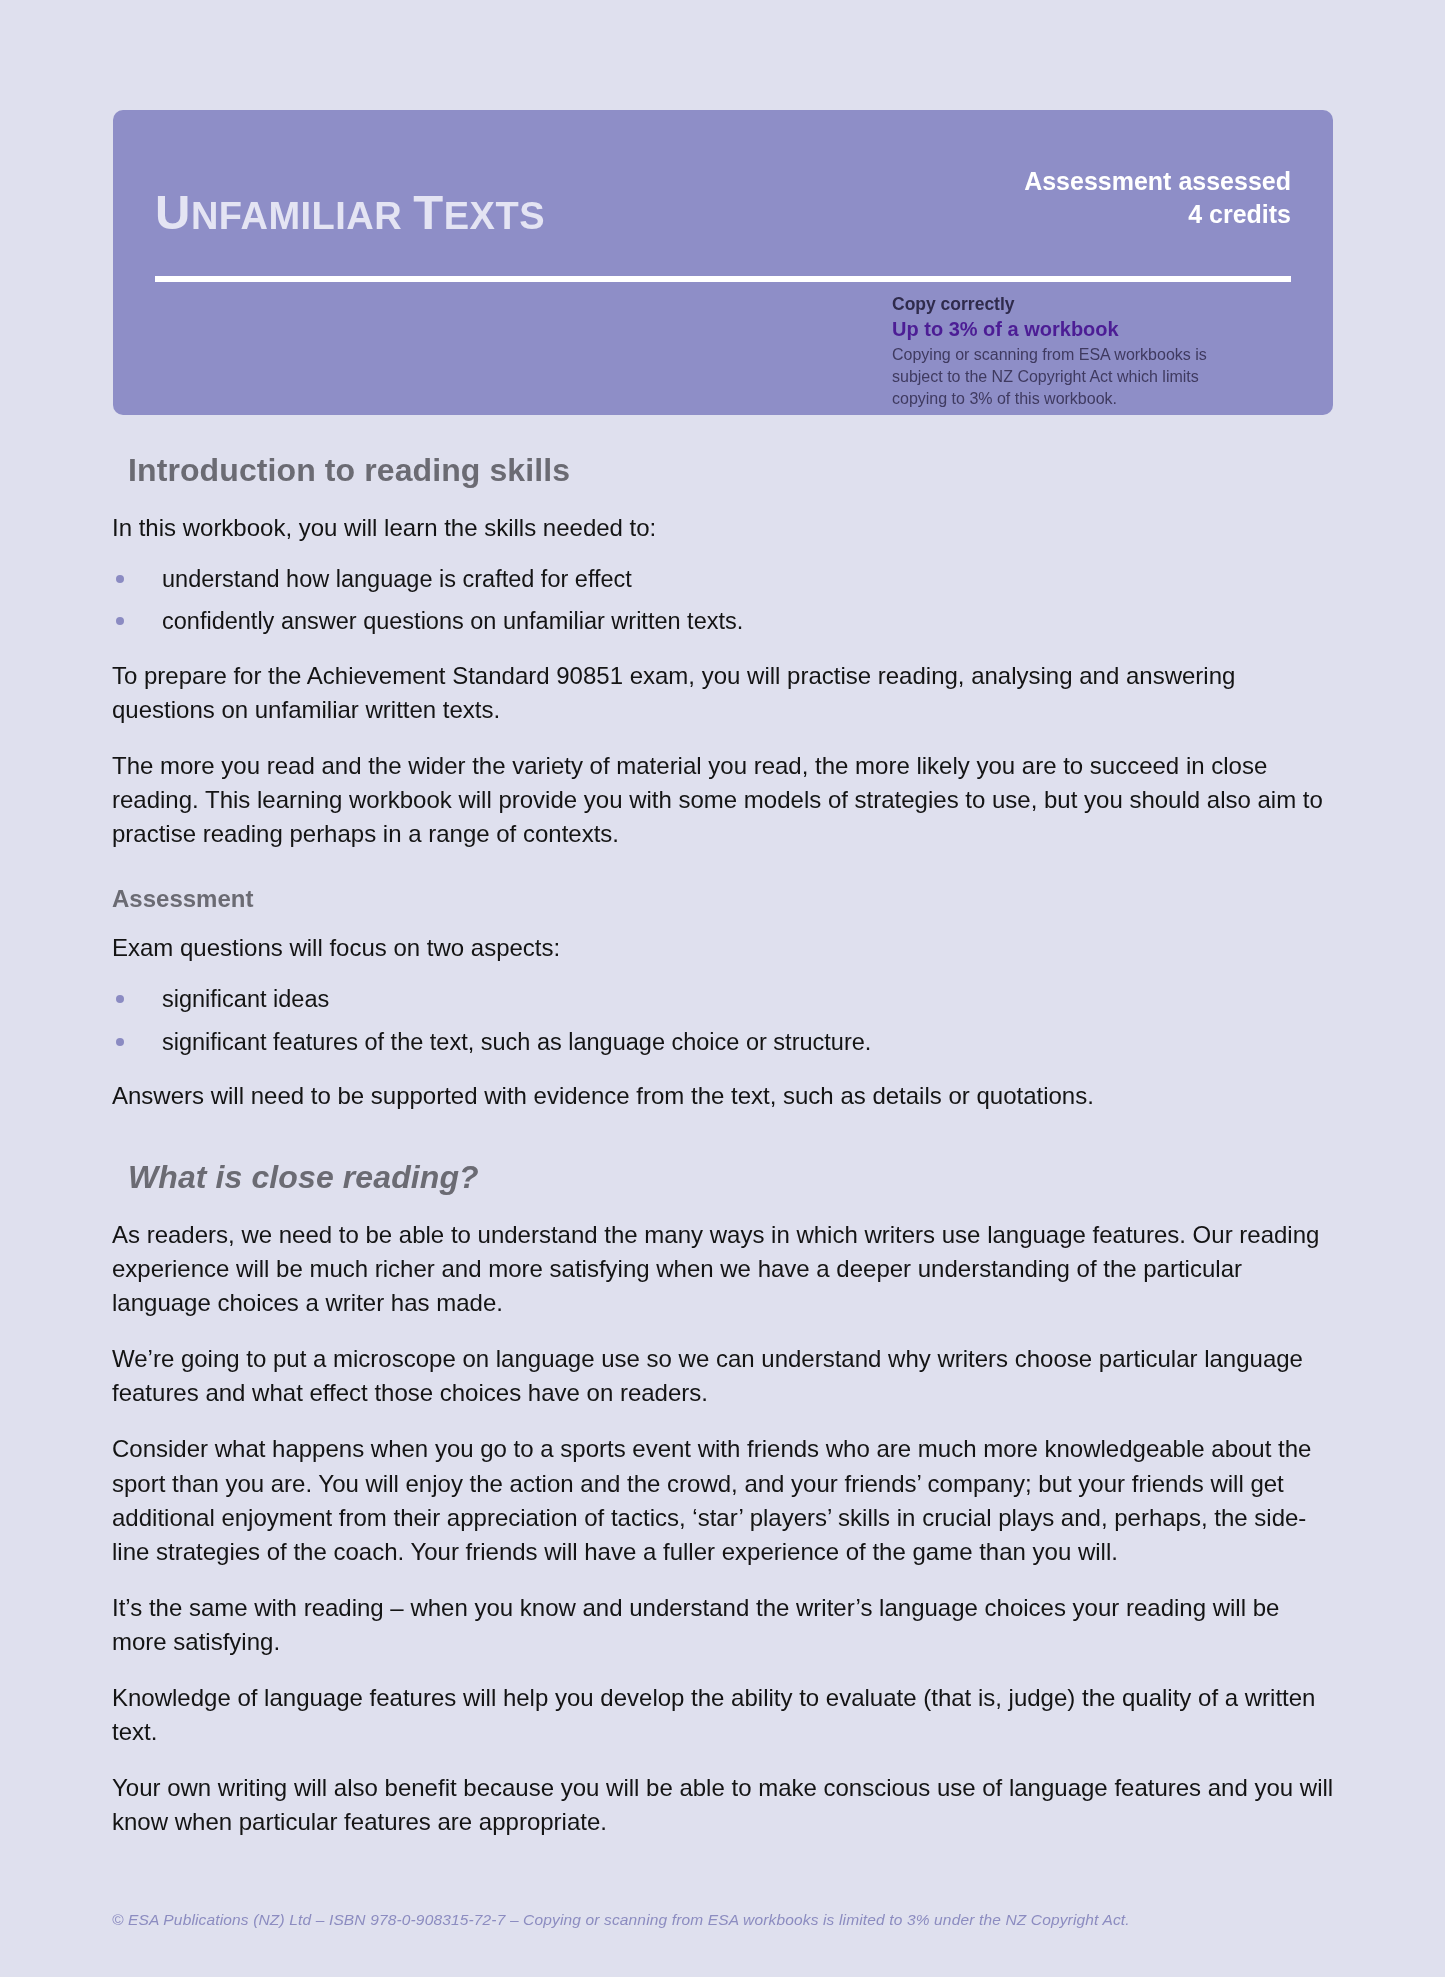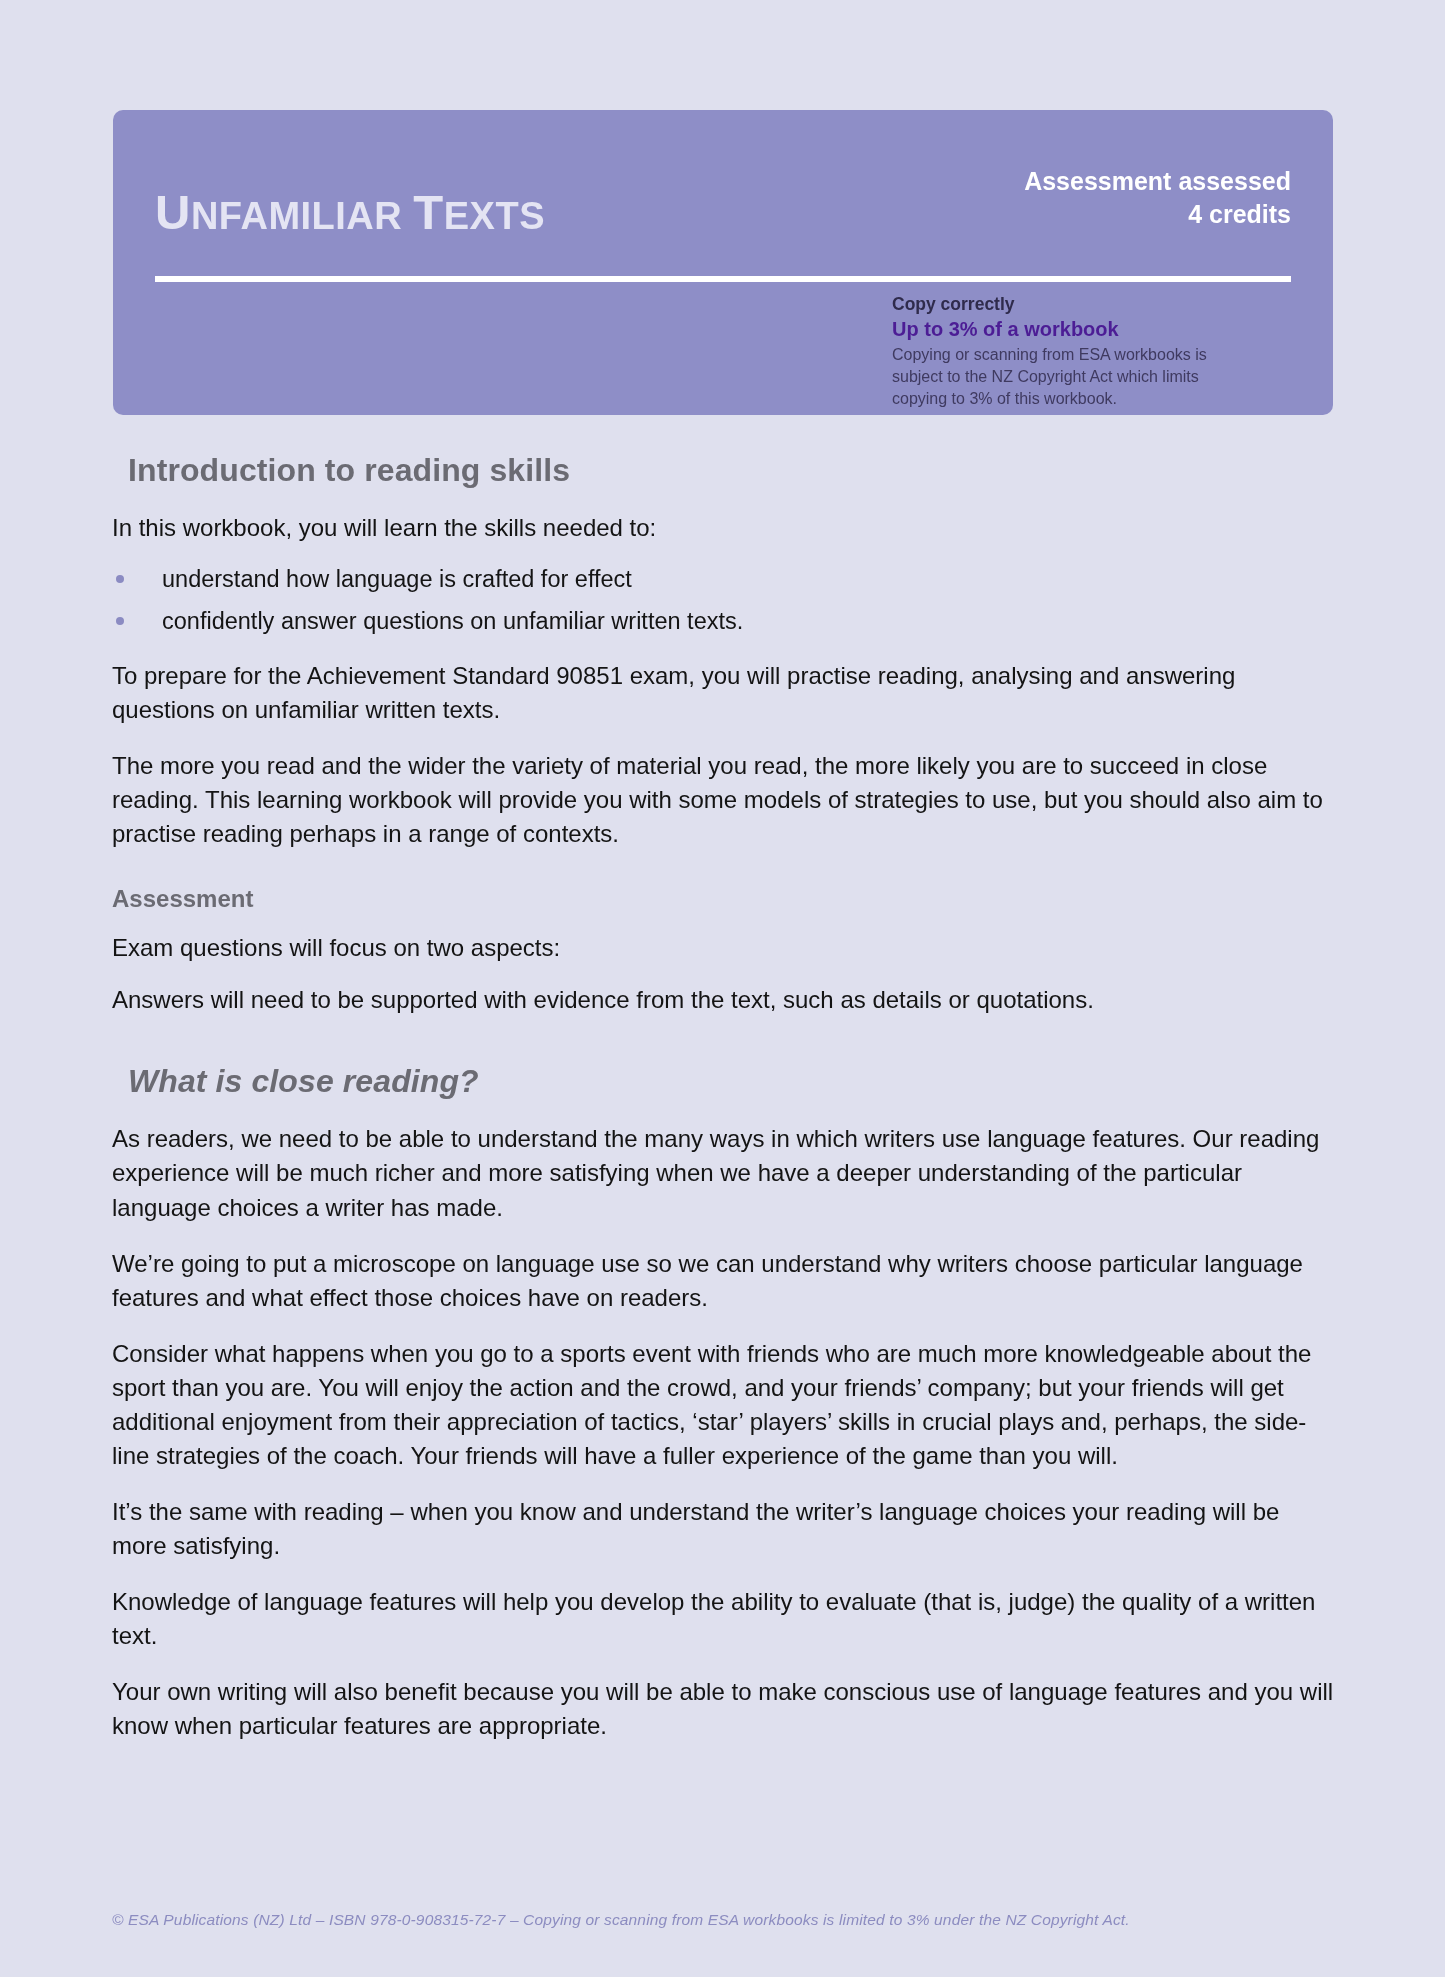--- a/index.html
+++ b/index.html
@@ -204,20 +204,30 @@
       </li>
     </ul>
 
     <p class="body-text">To prepare for the Achievement Standard 90851 exam, you will practise reading, analysing and answering questions on unfamiliar written texts.</p>
     <p class="body-text">The more you read and the wider the variety of material you read, the more likely you are to succeed in close reading. This learning workbook will provide you with some models of strategies to use, but you should also aim to practise reading perhaps in a range of contexts.</p>
 
     <h2 class="sub-title">Assessment</h2>
 
     <p class="body-text tight">Exam questions will focus on two aspects:</p>
 
+    <ul class="bullets">
+      <li>
+        <span class="bullet-dot"></span>
+        <span>significant ideas</span>
+      </li>
+      <li>
+        <span class="bullet-dot"></span>
+        <span>significant features of the text, such as language choice or structure.</span>
+      </li>
+    </ul>
 
     <p class="body-text">Answers will need to be supported with evidence from the text, such as details or quotations.</p>
 
     <h1 class="section-title spaced-top">What is close reading?</h1>
 
     <p class="body-text">As readers, we need to be able to understand the many ways in which writers use language features. Our reading experience will be much richer and more satisfying when we have a deeper understanding of the particular language choices a writer has made.</p>
     <p class="body-text">We’re going to put a microscope on language use so we can understand why writers choose particular language features and what effect those choices have on readers.</p>
     <p class="body-text">Consider what happens when you go to a sports event with friends who are much more knowledgeable about the sport than you are. You will enjoy the action and the crowd, and your friends’ company; but your friends will get additional enjoyment from their appreciation of tactics, ‘star’ players’ skills in crucial plays and, perhaps, the side-line strategies of the coach. Your friends will have a fuller experience of the game than you will.</p>
     <p class="body-text">It’s the same with reading – when you know and understand the writer’s language choices your reading will be more satisfying.</p>
     <p class="body-text">Knowledge of language features will help you develop the ability to evaluate (that is, judge) the quality of a written text.</p>

